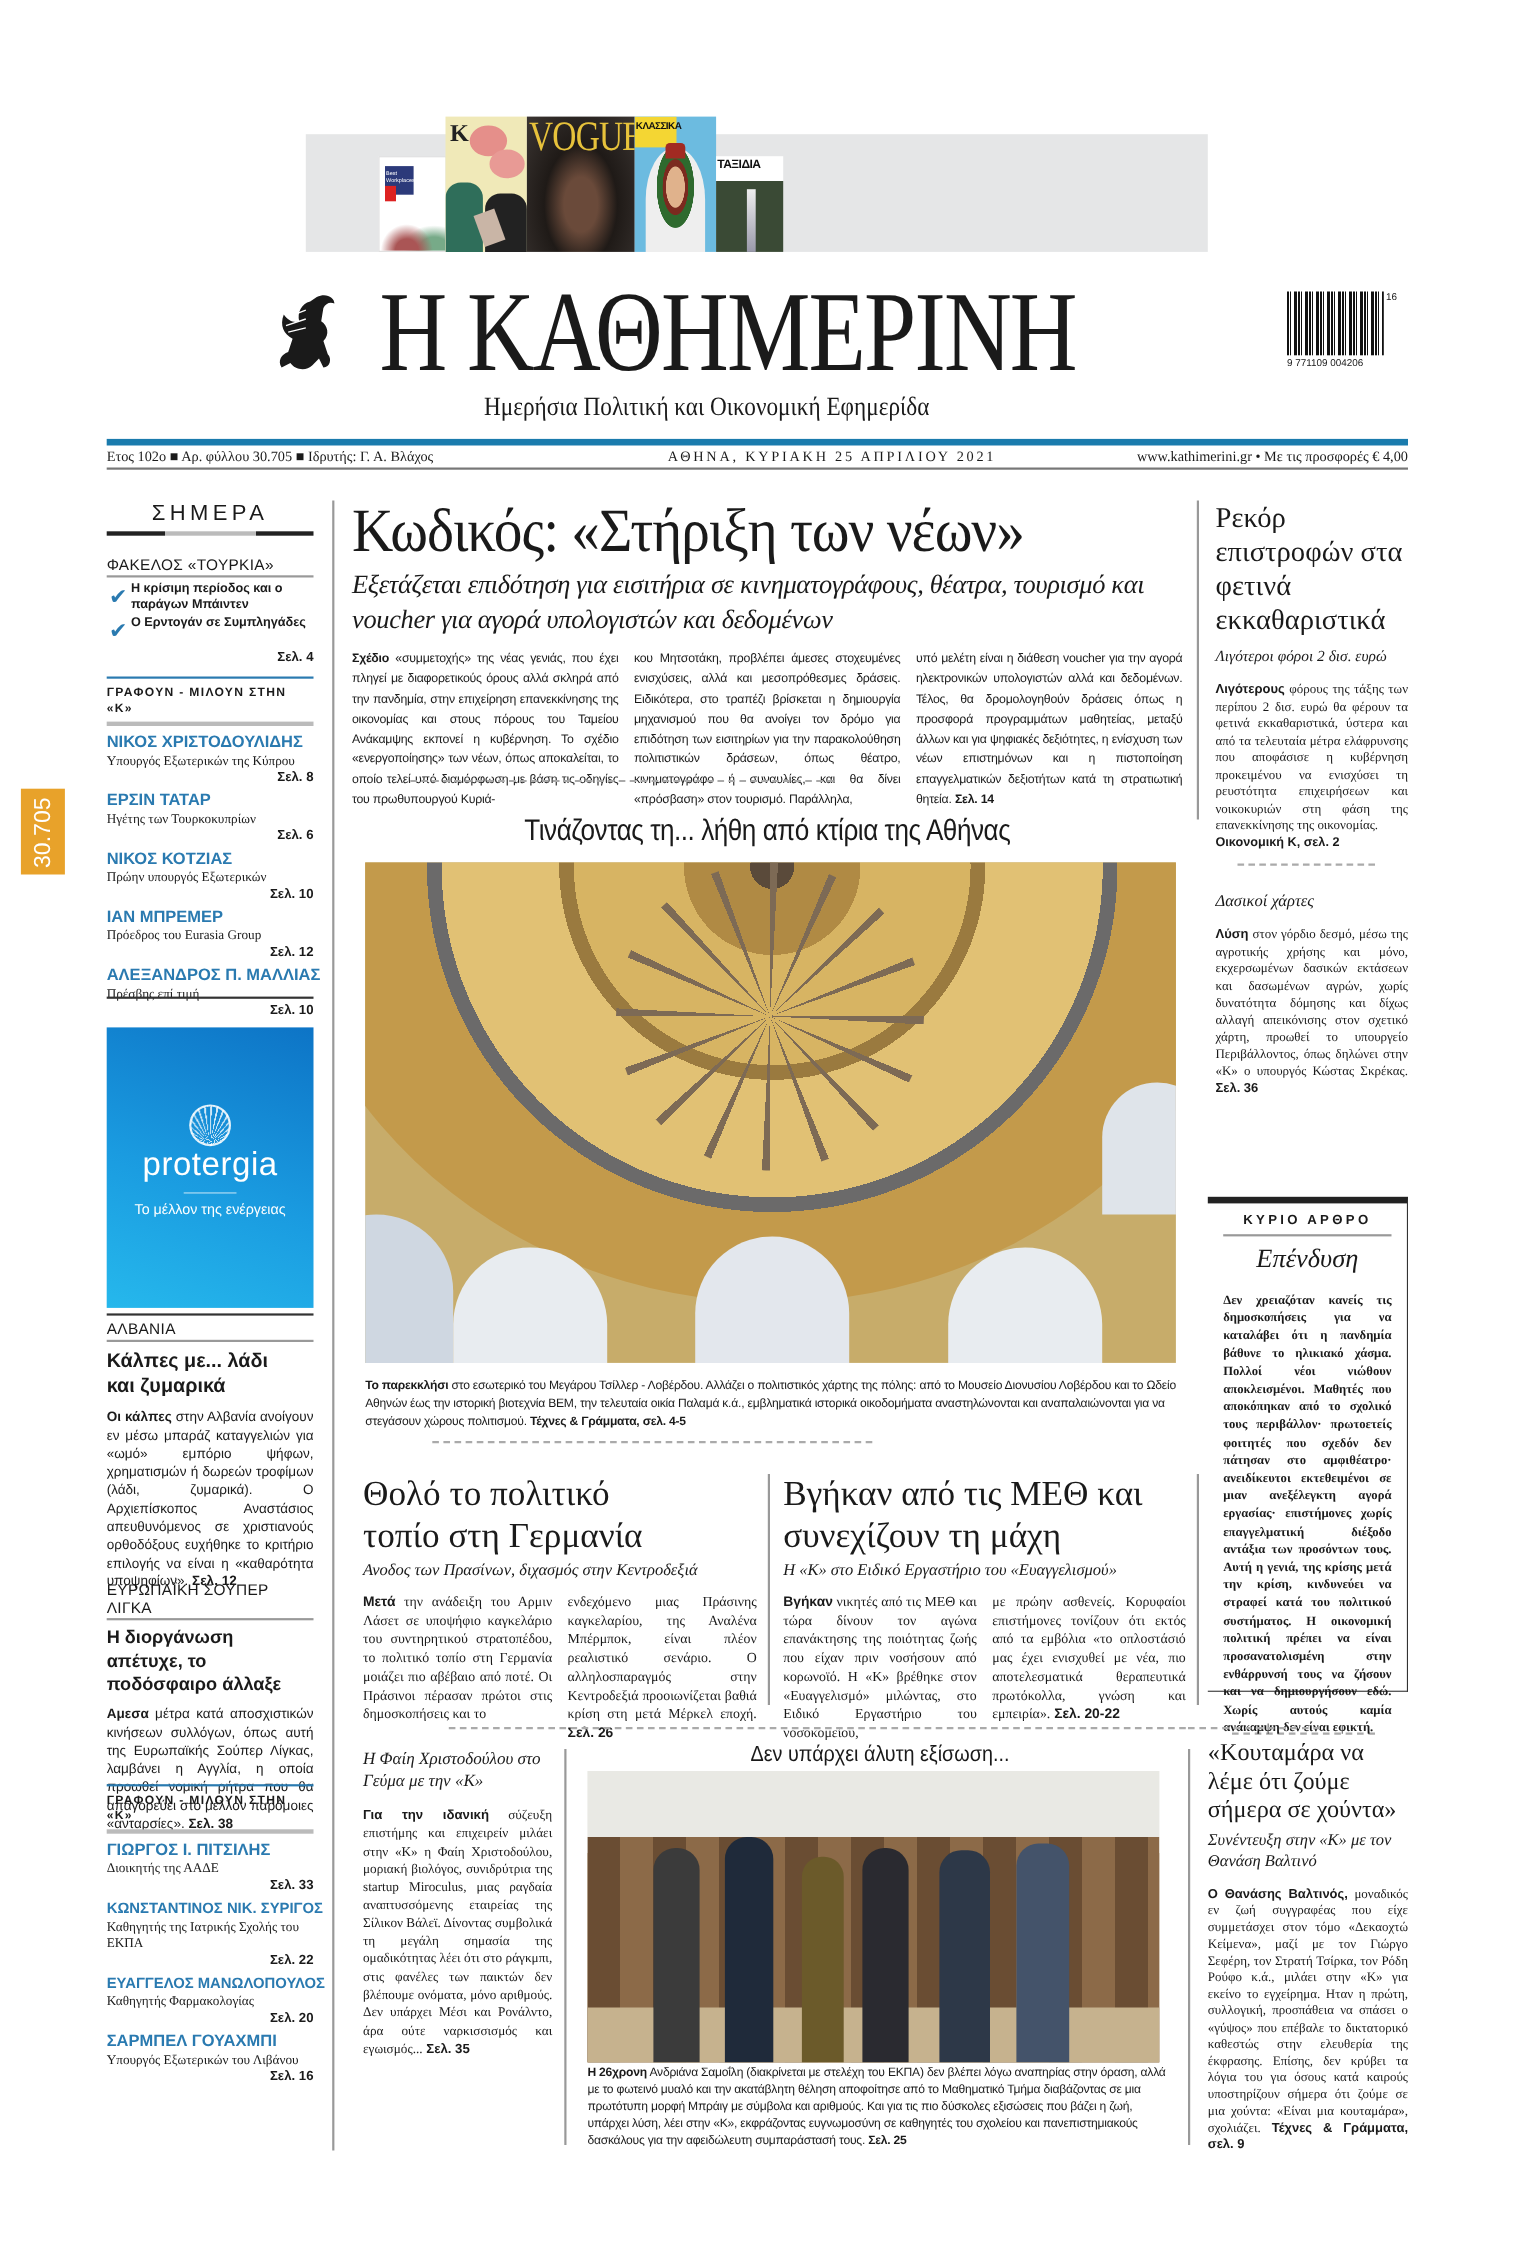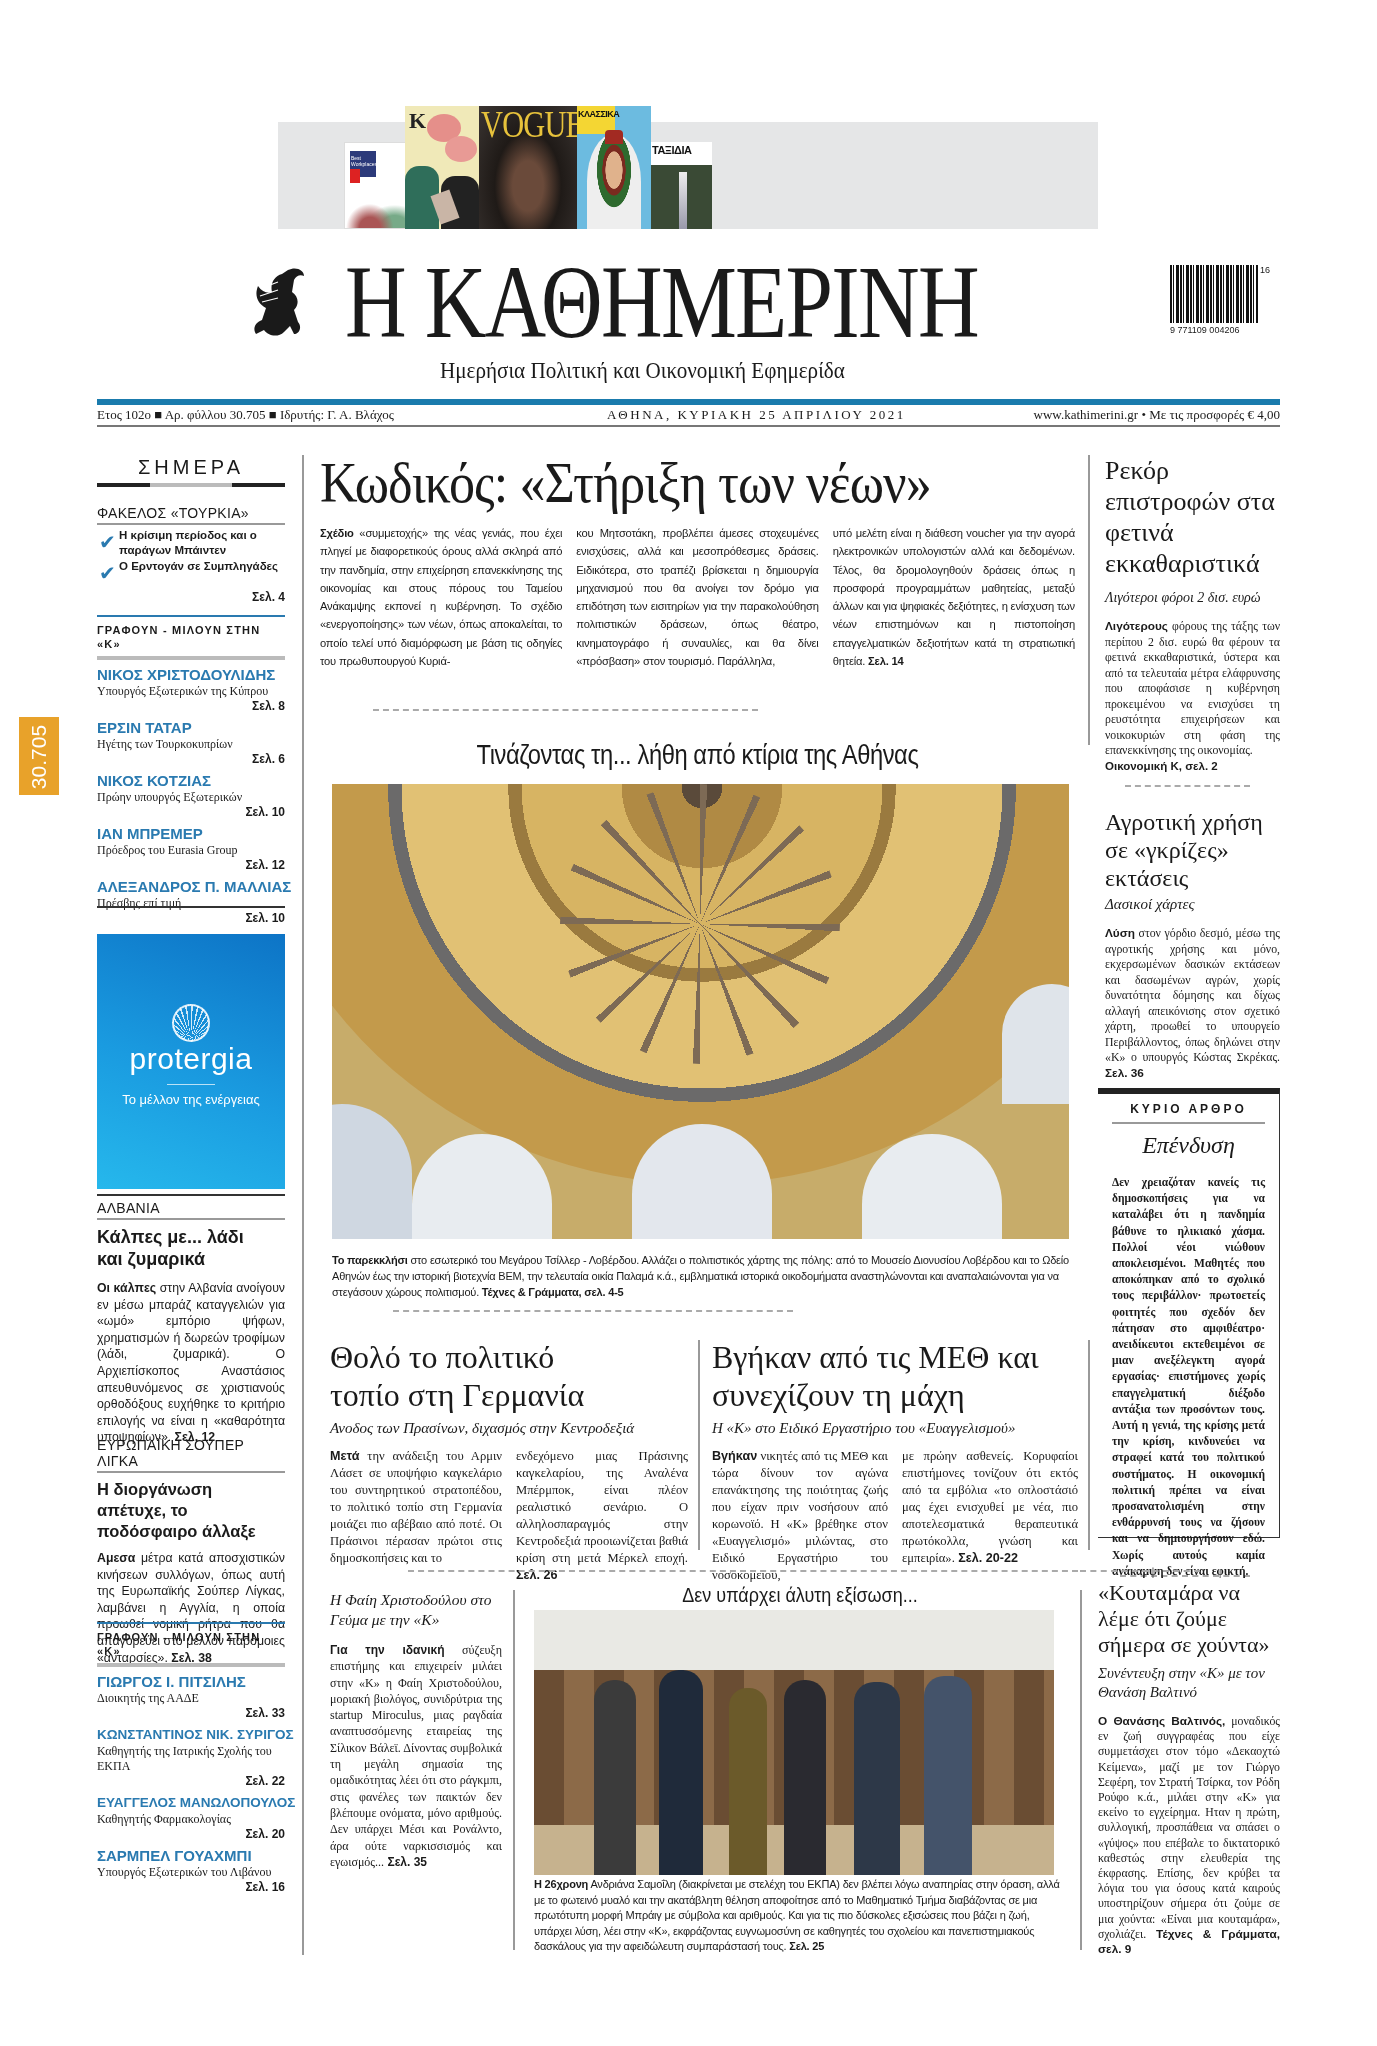--- a/index.html
+++ b/index.html
@@ -191,20 +191,21 @@
 
 <div class="vrule" style="left:302px;top:455px;height:1500px"></div>
 <div class="vrule" style="left:1088px;top:455px;height:290px"></div>
 <div class="vrule" style="left:698px;top:1340px;height:210px"></div>
 <div class="vrule" style="left:1088px;top:1340px;height:210px"></div>
 <div class="vrule" style="left:513px;top:1590px;height:360px"></div>
 <div class="vrule" style="left:1080px;top:1590px;height:360px"></div>
 
 <div class="abs" style="left:320px;top:452px;width:755px">
   <div class="serif" style="font-size:56px;line-height:62px;white-space:nowrap;letter-spacing:-1px;transform:scaleX(0.93);transform-origin:left top">Κωδικός: «Στήριξη των νέων»</div>
+  <div class="serif it" style="font-size:24px;line-height:32px;margin-top:2px;width:750px;letter-spacing:-0.3px">Εξετάζεται επιδότηση για εισιτήρια σε κινηματογράφους, θέατρα, τουρισμό και voucher για αγορά υπολογιστών και δεδομένων</div>
   <div style="display:flex;gap:14px;margin-top:10px">
     <div class="body-cond" style="flex:1"><b>Σχέδιο</b><span> «συμμετοχής» της νέας γενιάς, που έχει πληγεί με διαφορετικούς όρους αλλά σκληρά από την πανδημία, στην επιχείρηση επανεκκίνησης της οικονομίας και στους πόρους του Ταμείου Ανάκαμψης εκπονεί η κυβέρνηση. Το σχέδιο «ενεργοποίησης» των νέων, όπως αποκαλείται, το οποίο τελεί υπό διαμόρφωση με βάση τις οδηγίες του πρωθυπουργού Κυριά-</span></div>
     <div class="body-cond" style="flex:1"><span>κου Μητσοτάκη, προβλέπει άμεσες στοχευμένες ενισχύσεις, αλλά και μεσοπρόθεσμες δράσεις. Ειδικότερα, στο τραπέζι βρίσκεται η δημιουργία μηχανισμού που θα ανοίγει τον δρόμο για επιδότηση των εισιτηρίων για την παρακολούθηση πολιτιστικών δράσεων, όπως θέατρο, κινηματογράφο ή συναυλίες, και θα δίνει «πρόσβαση» στον τουρισμό. Παράλληλα,</span></div>
     <div class="body-cond" style="flex:1"><span>υπό μελέτη είναι η διάθεση voucher για την αγορά ηλεκτρονικών υπολογιστών αλλά και δεδομένων. Τέλος, θα δρομολογηθούν δράσεις όπως η προσφορά προγραμμάτων μαθητείας, μεταξύ άλλων και για ψηφιακές δεξιότητες, η ενίσχυση των νέων επιστημόνων και η πιστοποίηση επαγγελματικών δεξιοτήτων κατά τη στρατιωτική θητεία.</span><b> Σελ. 14</b></div>
   </div>
 </div>
 <div class="dash" style="left:373px;top:709px;width:385px"></div>
 
 <div class="abs sans center" style="left:320px;top:738px;width:755px;font-size:27px;line-height:34px;letter-spacing:-0.5px;transform:scaleX(0.88);transform-origin:center top">Τινάζοντας τη... λήθη από κτίρια της Αθήνας</div>
 <div class="abs" style="left:332px;top:784px;width:737px;height:455px;overflow:hidden;background:#c7ac6a">
@@ -263,21 +264,20 @@
 
 <div class="abs" style="left:1105px;top:455px;width:175px">
   <div class="serif" style="font-size:26px;line-height:31px">Ρεκόρ επιστροφών στα φετινά εκκαθαριστικά</div>
   <div class="serif it" style="font-size:14px;line-height:18px;margin-top:10px;white-space:nowrap">Λιγότεροι φόροι 2 δισ. ευρώ</div>
   <div class="body-serif" style="margin-top:12px;font-size:11.8px;line-height:15.5px"><b class="sans">Λιγότερους</b><span> φόρους της τάξης των περίπου 2 δισ. ευρώ θα φέρουν τα φετινά εκκαθαριστικά, ύστερα και από τα τελευταία μέτρα ελάφρυνσης που αποφάσισε η κυβέρνηση προκειμένου να ενισχύσει τη ρευστότητα επιχειρήσεων και νοικοκυριών στη φάση της επανεκκίνησης της οικονομίας.</span></div>
   <div class="sans b" style="font-size:11.5px;line-height:15px">Οικονομική Κ, σελ. 2</div>
 </div>
 <div class="dash" style="left:1125px;top:785px;width:125px"></div>
 
 <div class="abs" style="left:1105px;top:808px;width:175px">
-  <div class="serif" style="font-size:24px;line-height:28px">Αγροτική χρήση σε «γκρίζες» εκτάσεις</div>
   <div class="serif it" style="font-size:15px;line-height:20px;margin-top:2px">Δασικοί χάρτες</div>
   <div class="body-serif" style="margin-top:12px;font-size:11.8px;line-height:15.5px"><b class="sans">Λύση</b><span> στον γόρδιο δεσμό, μέσω της αγροτικής χρήσης και μόνο, εκχερσωμένων δασικών εκτάσεων και δασωμένων αγρών, χωρίς δυνατότητα δόμησης και δίχως αλλαγή απεικόνισης στον σχετικό χάρτη, προωθεί το υπουργείο Περιβάλλοντος, όπως δηλώνει στην «Κ» ο υπουργός Κώστας Σκρέκας.</span><b class="sans"> Σελ. 36</b></div>
 </div>
 
 <div class="abs" style="left:1098px;top:1088px;width:182px;height:450px;border-top:6px solid #222;border-right:1px solid #333;border-bottom:1px solid #333;padding:8px 14px 0 14px">
   <div class="sans b center" style="font-size:12px;letter-spacing:3px;border-bottom:2px solid #999;padding-bottom:6px">ΚΥΡΙΟ ΑΡΘΡΟ</div>
   <div class="serif it center" style="font-size:24px;line-height:30px;margin-top:6px">Επένδυση</div>
   <div class="body-serif b" style="margin-top:14px;font-size:11.5px;line-height:16.2px">Δεν χρειαζόταν κανείς τις δημοσκοπήσεις για να καταλάβει ότι η πανδημία βάθυνε το ηλικιακό χάσμα. Πολλοί νέοι νιώθουν αποκλεισμένοι. Μαθητές που αποκόπηκαν από το σχολικό τους περιβάλλον· πρωτοετείς φοιτητές που σχεδόν δεν πάτησαν στο αμφιθέατρο· ανειδίκευτοι εκτεθειμένοι σε μιαν ανεξέλεγκτη αγορά εργασίας· επιστήμονες χωρίς επαγγελματική διέξοδο αντάξια των προσόντων τους. Αυτή η γενιά, της κρίσης μετά την κρίση, κινδυνεύει να στραφεί κατά του πολιτικού συστήματος. Η οικονομική πολιτική πρέπει να είναι προσανατολισμένη στην ενθάρρυνσή τους να ζήσουν και να δημιουργήσουν εδώ. Χωρίς αυτούς καμία ανάκαμψη δεν είναι εφικτή.</div>
 </div>
 <div class="dash" style="left:1080px;top:1570px;width:120px"></div>

